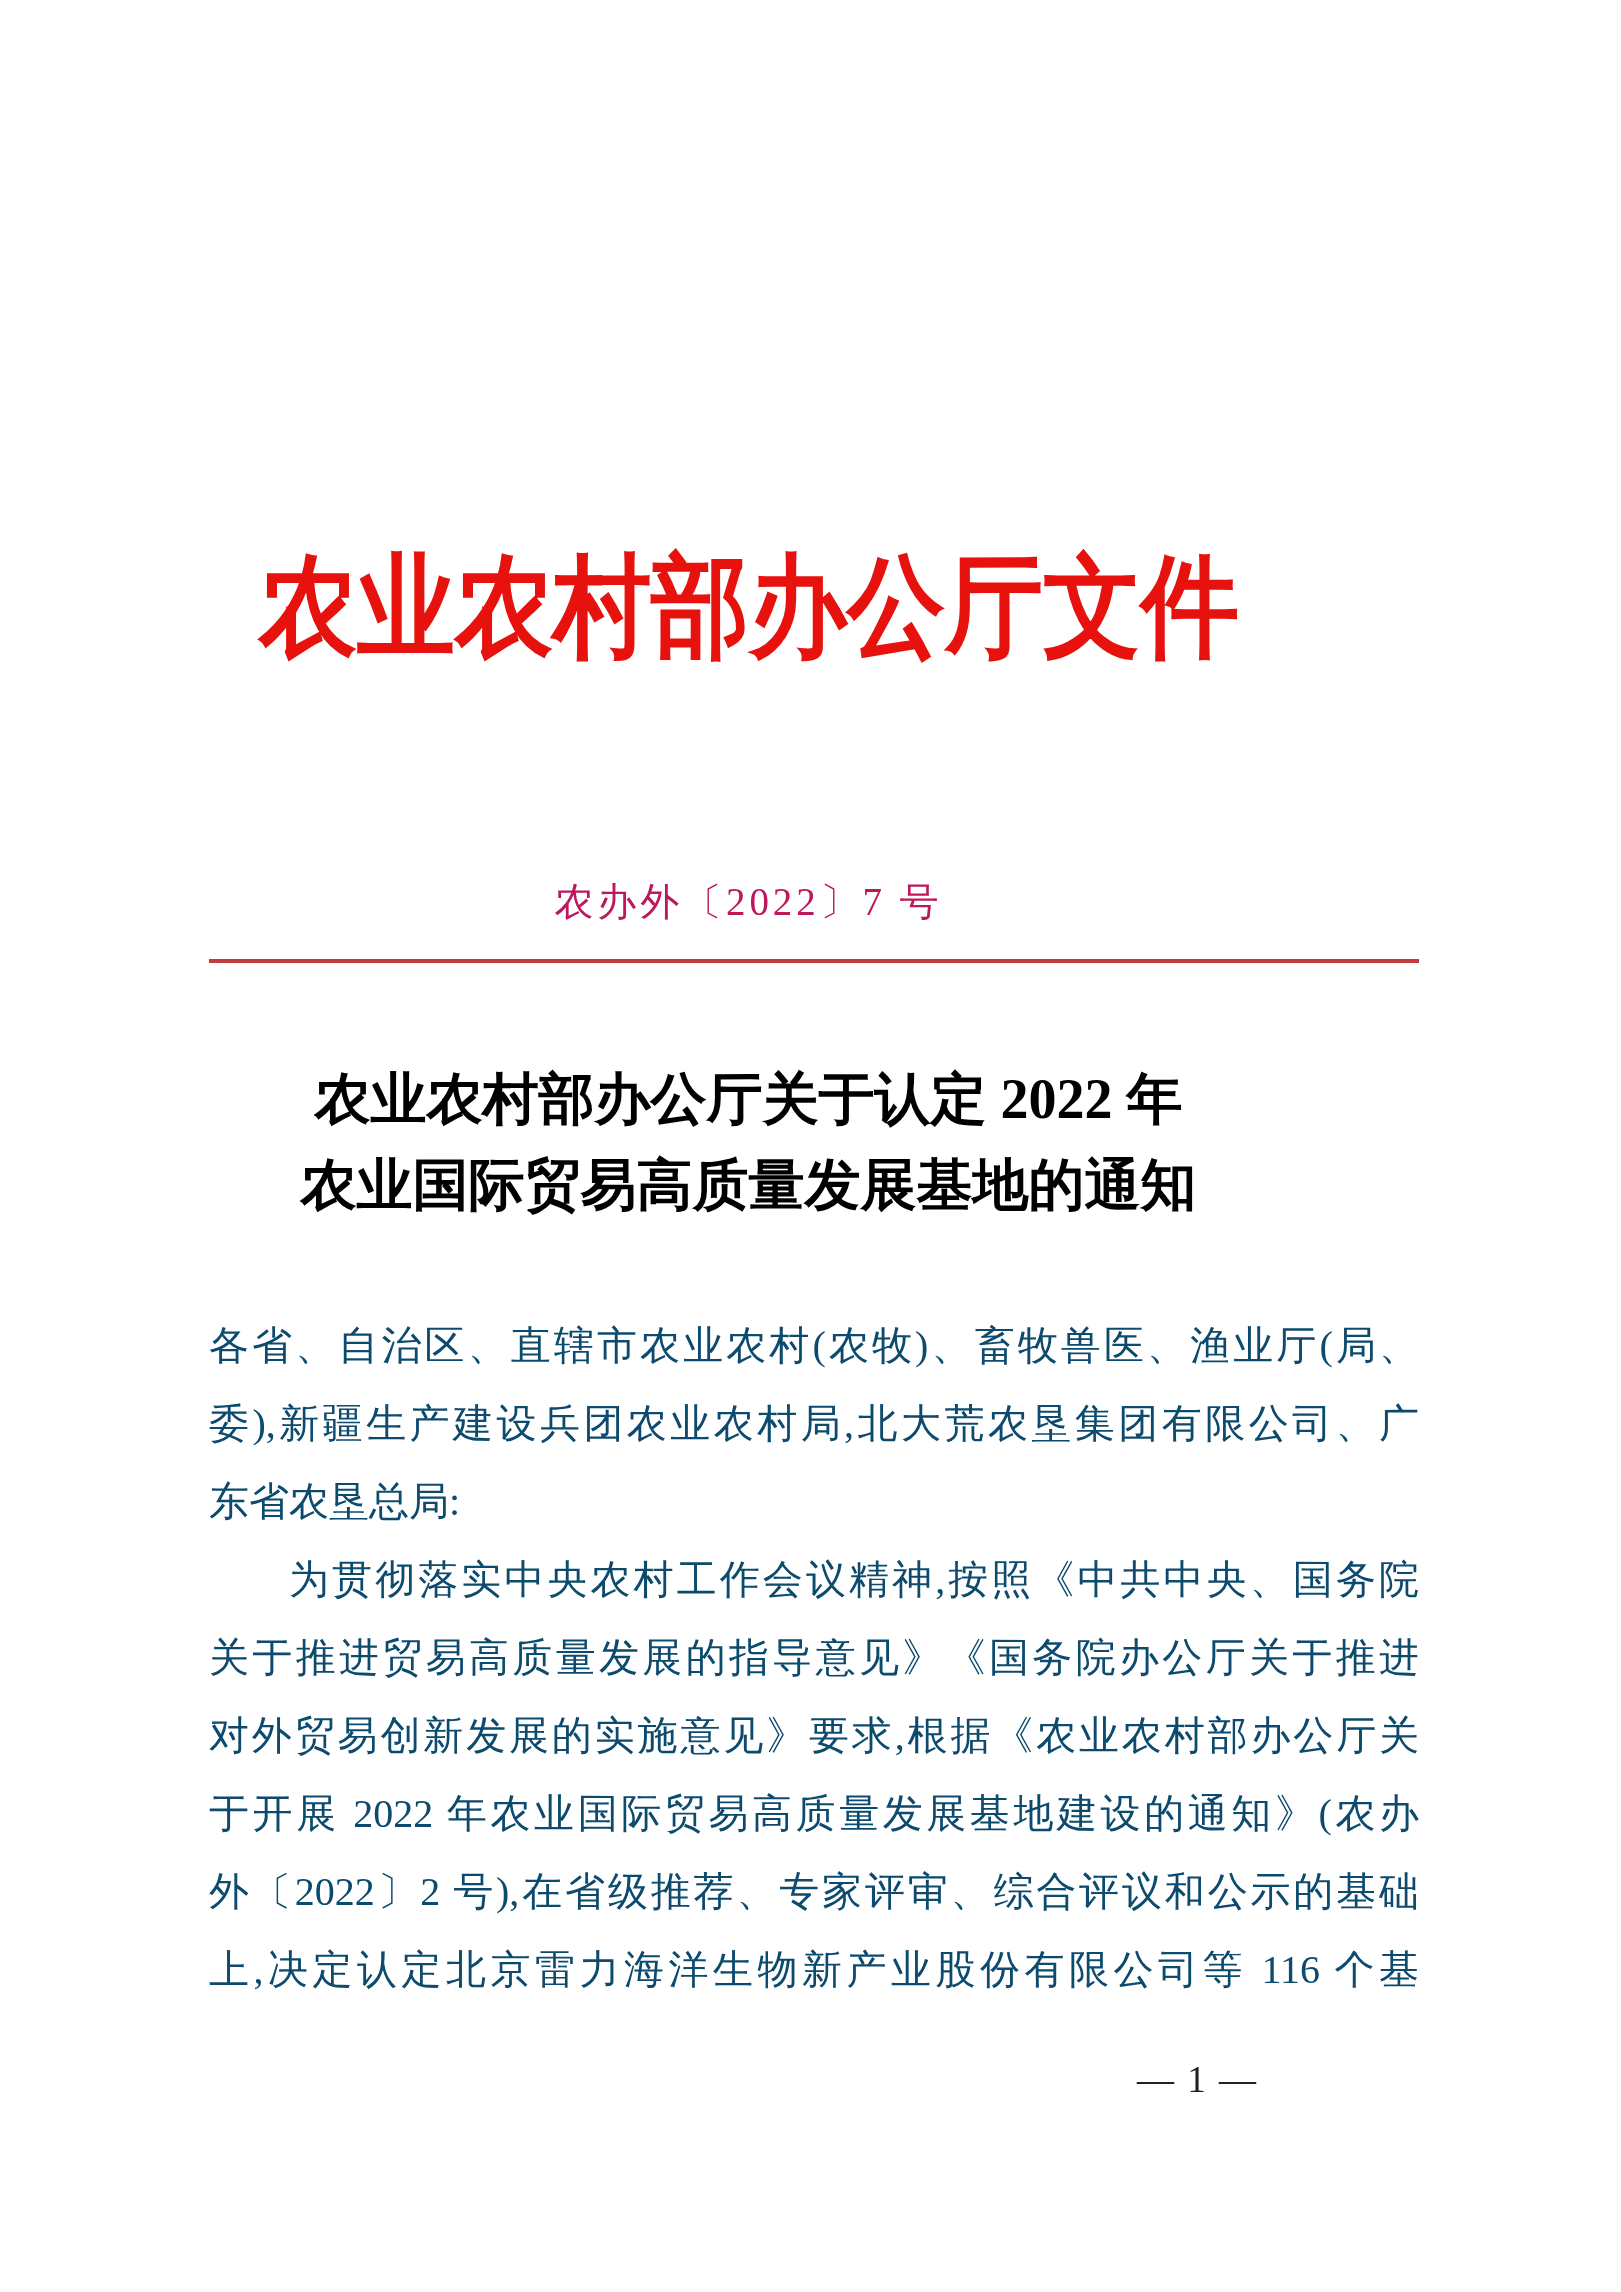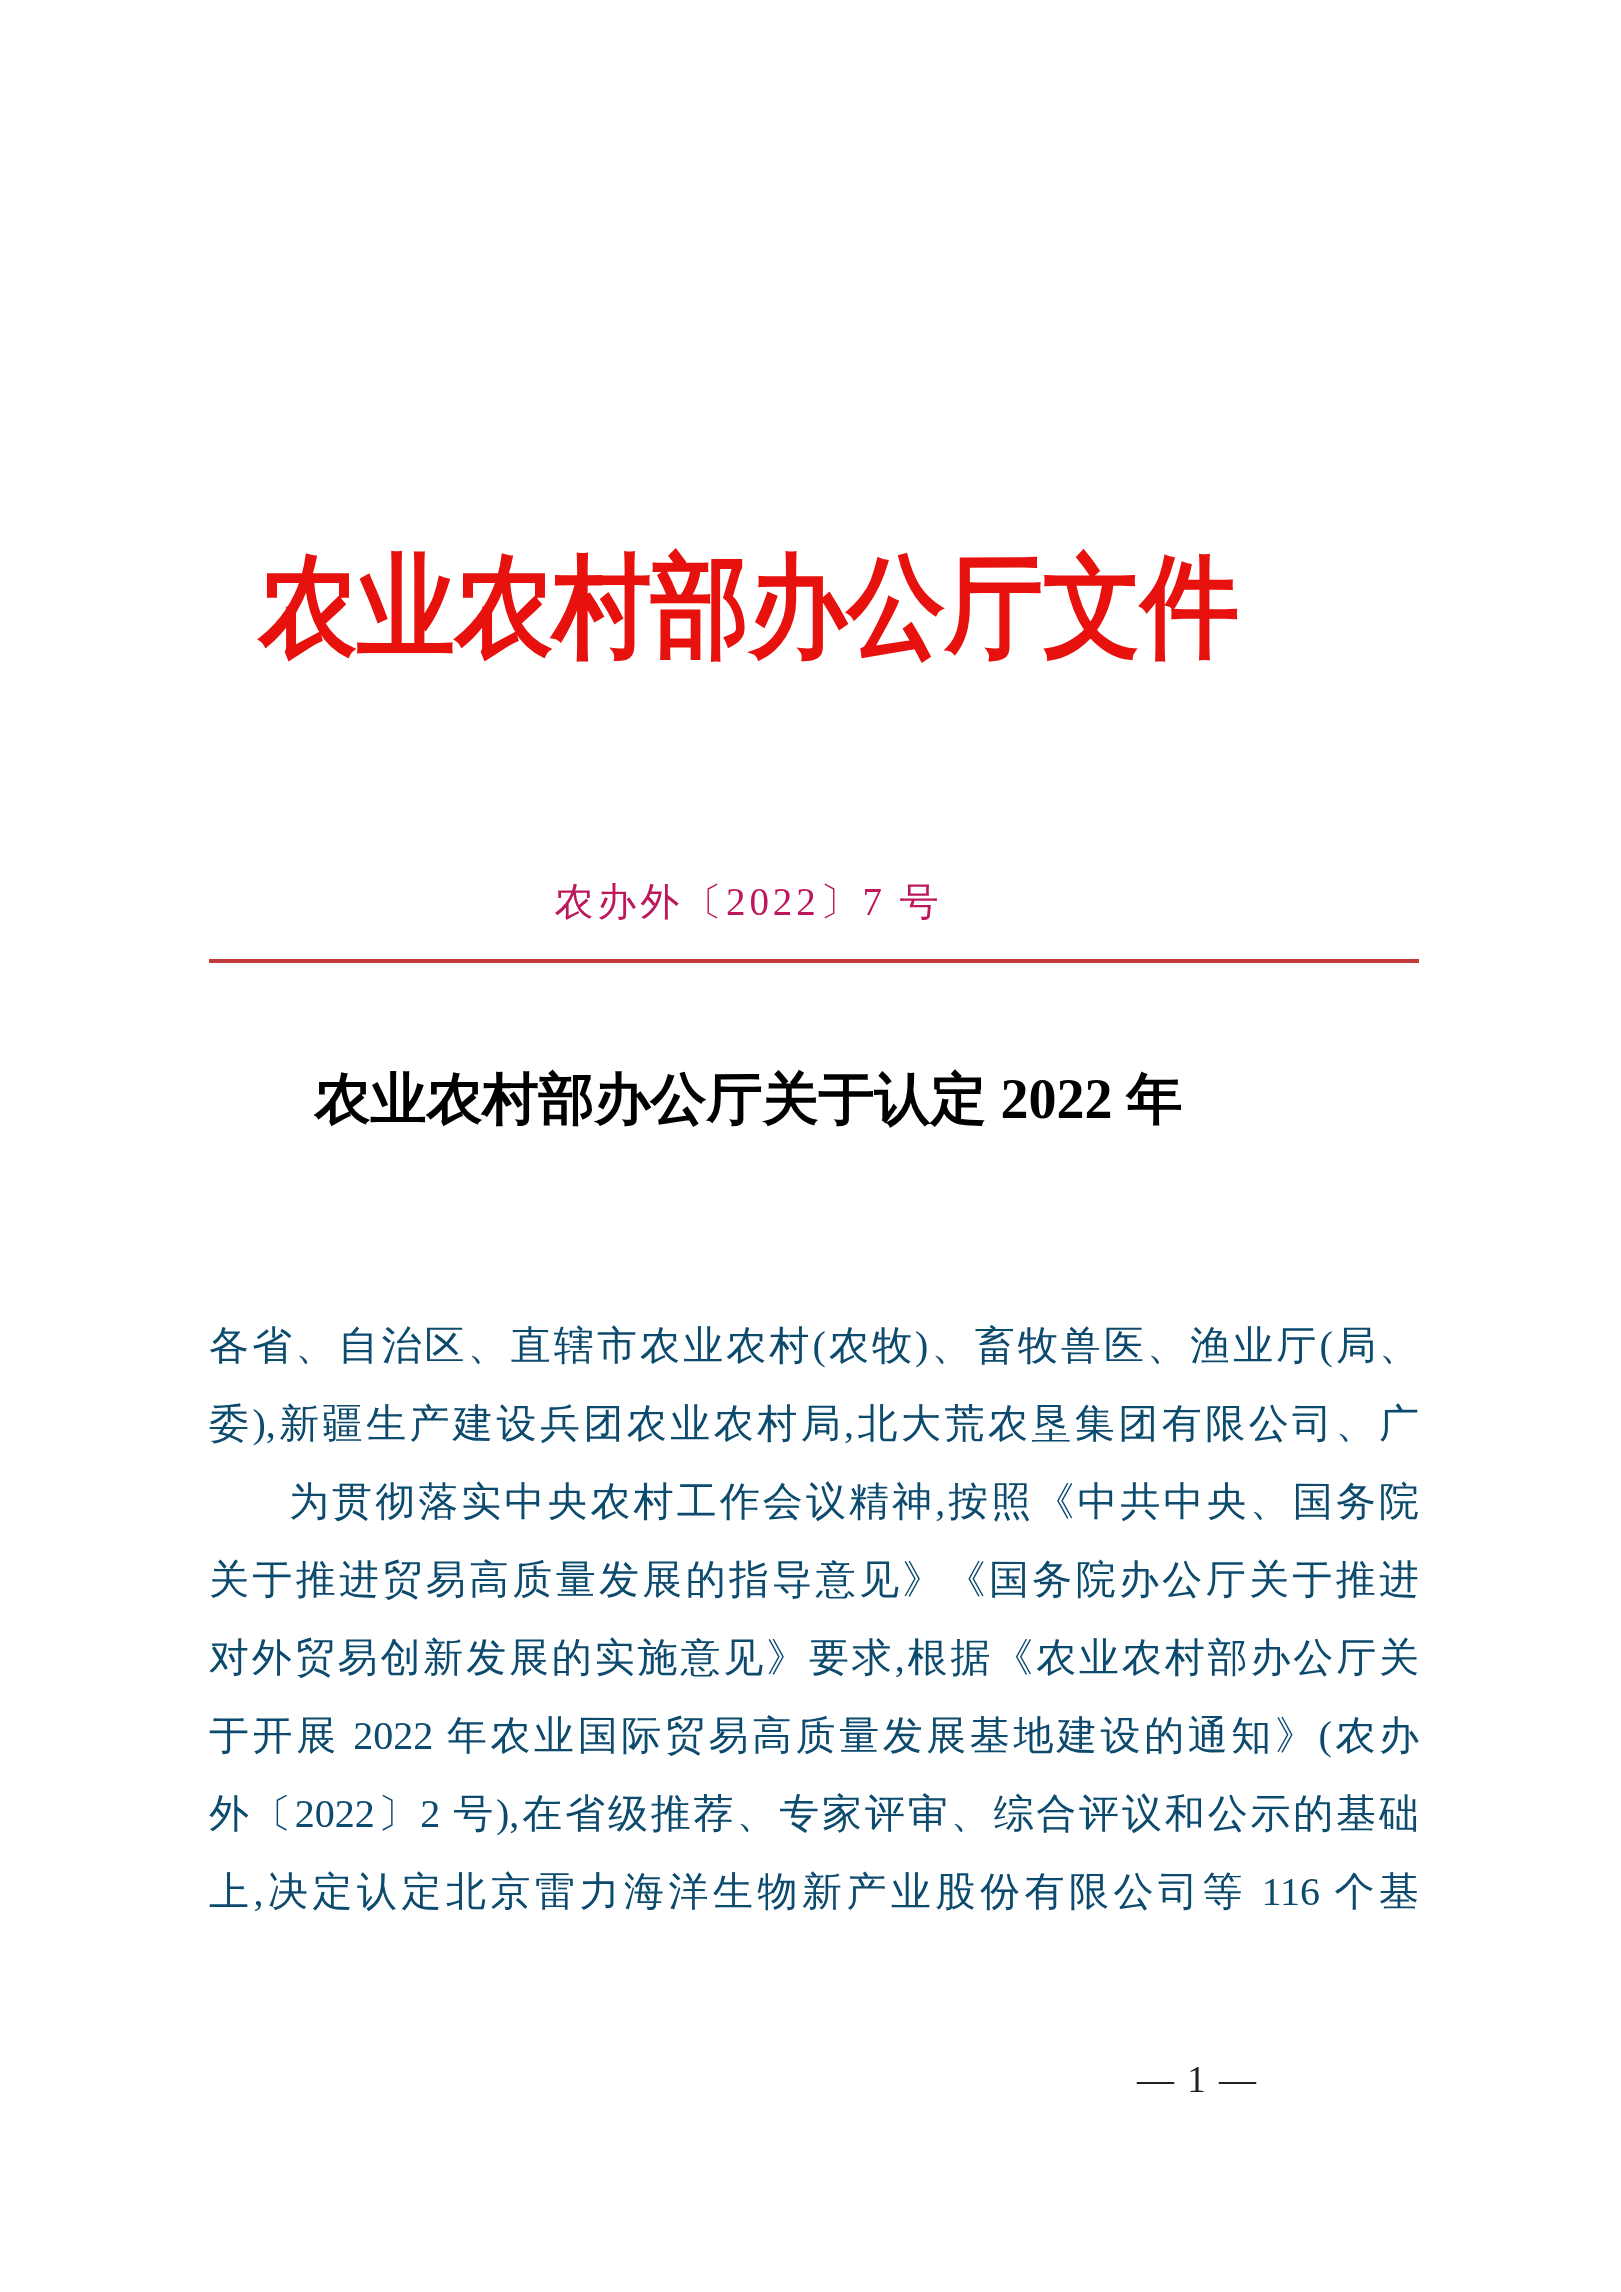--- a/index.html
+++ b/index.html
@@ -116,25 +116,27 @@
   <div class="red-header">
     <span class="squeeze">农业农村部办公厅文件</span>
   </div>
 
   <div class="doc-number">农办外〔2022〕7 号</div>
 
   <div class="red-rule"></div>
 
   <div class="main-title">
     <div class="t-line">农业农村部办公厅关于认定 2022 年</div>
+    <div class="t-line">农业国际贸易高质量发展基地的通知</div>
   </div>
 
   <div class="body-block">
     <div class="body-line j">各省、自治区、直辖市农业农村(农牧)、畜牧兽医、渔业厅(局、</div>
     <div class="body-line j">委),新疆生产建设兵团农业农村局,北大荒农垦集团有限公司、广</div>
+    <div class="body-line end">东省农垦总局:</div>
     <div class="body-line j ind">为贯彻落实中央农村工作会议精神,按照《中共中央、国务院</div>
     <div class="body-line j">关于推进贸易高质量发展的指导意见》《国务院办公厅关于推进</div>
     <div class="body-line j">对外贸易创新发展的实施意见》要求,根据《农业农村部办公厅关</div>
     <div class="body-line j">于开展 2022 年农业国际贸易高质量发展基地建设的通知》(农办</div>
     <div class="body-line j">外〔2022〕2 号),在省级推荐、专家评审、综合评议和公示的基础</div>
     <div class="body-line j">上,决定认定北京雷力海洋生物新产业股份有限公司等 116 个基</div>
   </div>
 
   <div class="page-number">— 1 —</div>
 

